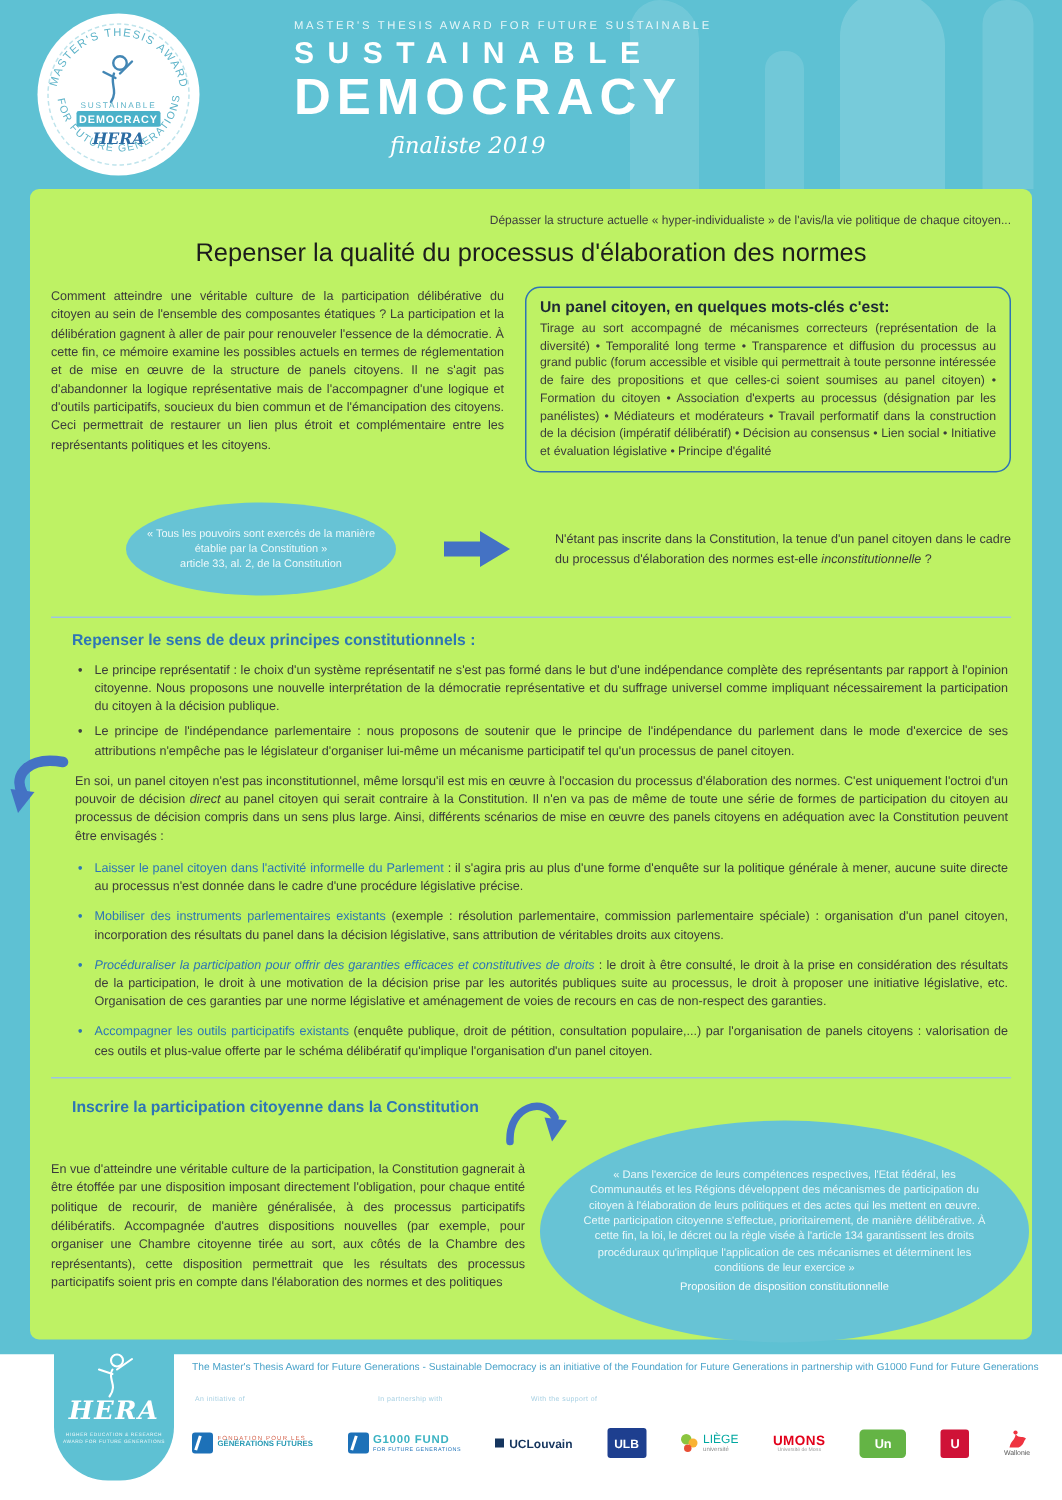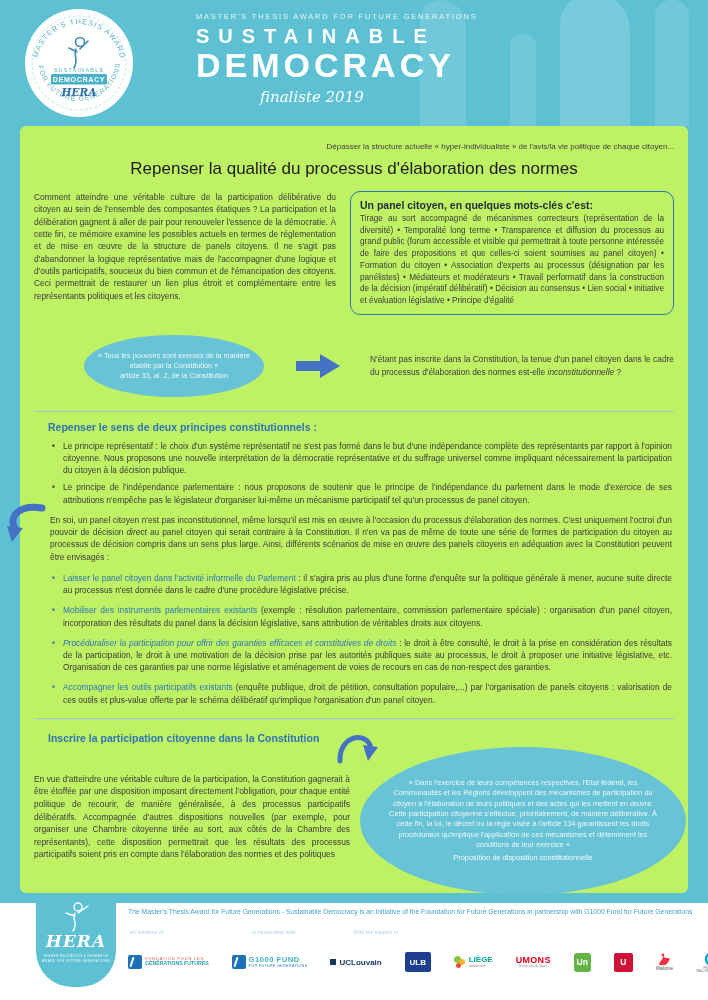--- a/index.html
+++ b/index.html
@@ -66,26 +66,26 @@
   .sqicon{width:14px;height:14px;background:#1d71b8;border-radius:2px;position:relative;flex:none;}
   .sqicon::after{content:"";position:absolute;left:3px;top:2px;width:2px;height:10px;background:#ffffff;transform:rotate(18deg);}
   .fond-l1{font-size:4px;letter-spacing:0.8px;color:#d4604a;}
   .fond-l2{font-size:5.2px;font-weight:bold;color:#2a9bb5;}
   .g1000-t{font-size:7.6px;font-weight:bold;color:#3bb3c3;letter-spacing:0.5px;}
   .g1000-s{font-size:3.6px;color:#1d71b8;letter-spacing:0.4px;}
   .ucl{font-size:8px;font-weight:bold;color:#15355e;}
   .ucl-sq{width:6px;height:6px;background:#15355e;flex:none;}
   .ulb{width:26px;height:20px;background:#1e3f8f;border-radius:2px;color:#fff;font-size:8px;font-weight:bold;
        display:flex;align-items:center;justify-content:center;}
-  .liege-t{font-size:8px;font-weight:bold;color:#00a7a0;}
+  .liege-t{font-size:8px;font-weight:normal;color:#00a7a0;}
   .liege-s{font-size:4px;color:#8a8a8a;}
   .dotc{border-radius:50%;display:inline-block;}
   .umons-t{font-size:9px;font-weight:bold;color:#e2001a;letter-spacing:0.3px;}
   .umons-s{font-size:3.4px;color:#999;}
-  .unamur{width:17px;height:19px;background:#64b445;border-radius:3px;color:#fff;font-size:8.5px;font-weight:bold;
+  .unamur{width:31px;height:19px;background:#64b445;border-radius:3px;color:#fff;font-size:8.5px;font-weight:bold;
           display:flex;align-items:center;justify-content:center;}
   .usl{width:19px;height:19px;background:#cf1237;border-radius:2px;color:#fff;font-size:8.5px;font-weight:bold;
        display:flex;align-items:center;justify-content:center;}
   .wal-t{font-size:4.6px;color:#555;}
   .tiny-cap{font-size:2.9px;color:#777;text-align:center;line-height:1.2;white-space:pre-line;}
 
   .hera-badge{position:absolute;left:36px;top:895px;width:80px;height:92px;background:#5ec1d3;
               border-radius:0 0 36px 36px;display:flex;flex-direction:column;align-items:center;z-index:5;padding-top:6px;box-sizing:border-box;}
   .hera-name{font-family:"DejaVu Serif",serif;font-style:italic;font-weight:bold;font-size:17px;color:#ffffff;letter-spacing:1px;margin-top:-2px;}
   .hera-tag{font-size:3.2px;color:rgba(255,255,255,0.9);text-align:center;letter-spacing:0.4px;margin-top:3px;line-height:1.5;white-space:pre-line;}
@@ -119,21 +119,21 @@
       </text>
       <circle cx="56" cy="34" r="4.5" fill="none" stroke="#4286b4" stroke-width="1.6"></circle>
       <path d="M52 41 C49 48 55 52 50 60 M56 41 L64 33 M53 44 L45 40" fill="none" stroke="#4286b4" stroke-width="1.6" stroke-linecap="round"></path>
       <text x="55" y="64" font-size="5.5" fill="#5fb4c9" letter-spacing="1.2" text-anchor="middle" font-family="Liberation Sans, sans-serif" id="badgeL1">SUSTAINABLE</text>
       <rect x="27" y="66" width="56" height="10.5" rx="1.5" fill="#4ab1c9"></rect>
       <text x="55" y="74.2" font-size="7.2" font-weight="bold" fill="#ffffff" letter-spacing="0.6" text-anchor="middle" font-family="Liberation Sans, sans-serif" id="badgeL2">DEMOCRACY</text>
       <text x="55" y="88" font-size="10.5" font-style="italic" font-weight="bold" fill="#2b6ca3" text-anchor="middle" font-family="DejaVu Serif, serif" id="badgeL3">HERA</text>
     </svg>
   </div>
   <div class="header-text">
-    <div class="kicker">MASTER'S THESIS AWARD FOR FUTURE GENERATIONS</div>
+    <div class="kicker">MASTER'S THESIS AWARD FOR FUTURE SUSTAINABLE</div>
     <div class="h-title1">SUSTAINABLE</div>
     <div class="h-title2">DEMOCRACY</div>
     <div class="edition">finaliste 2019</div>
   </div>
 
   <div class="panel">
     <div class="tagline">Dépasser la structure actuelle « hyper-individualiste » de l'avis/la vie politique de chaque citoyen...</div>
     <h1 class="main-title">Repenser la qualité du processus d'élaboration des normes</h1>
 
     <div class="row1">

